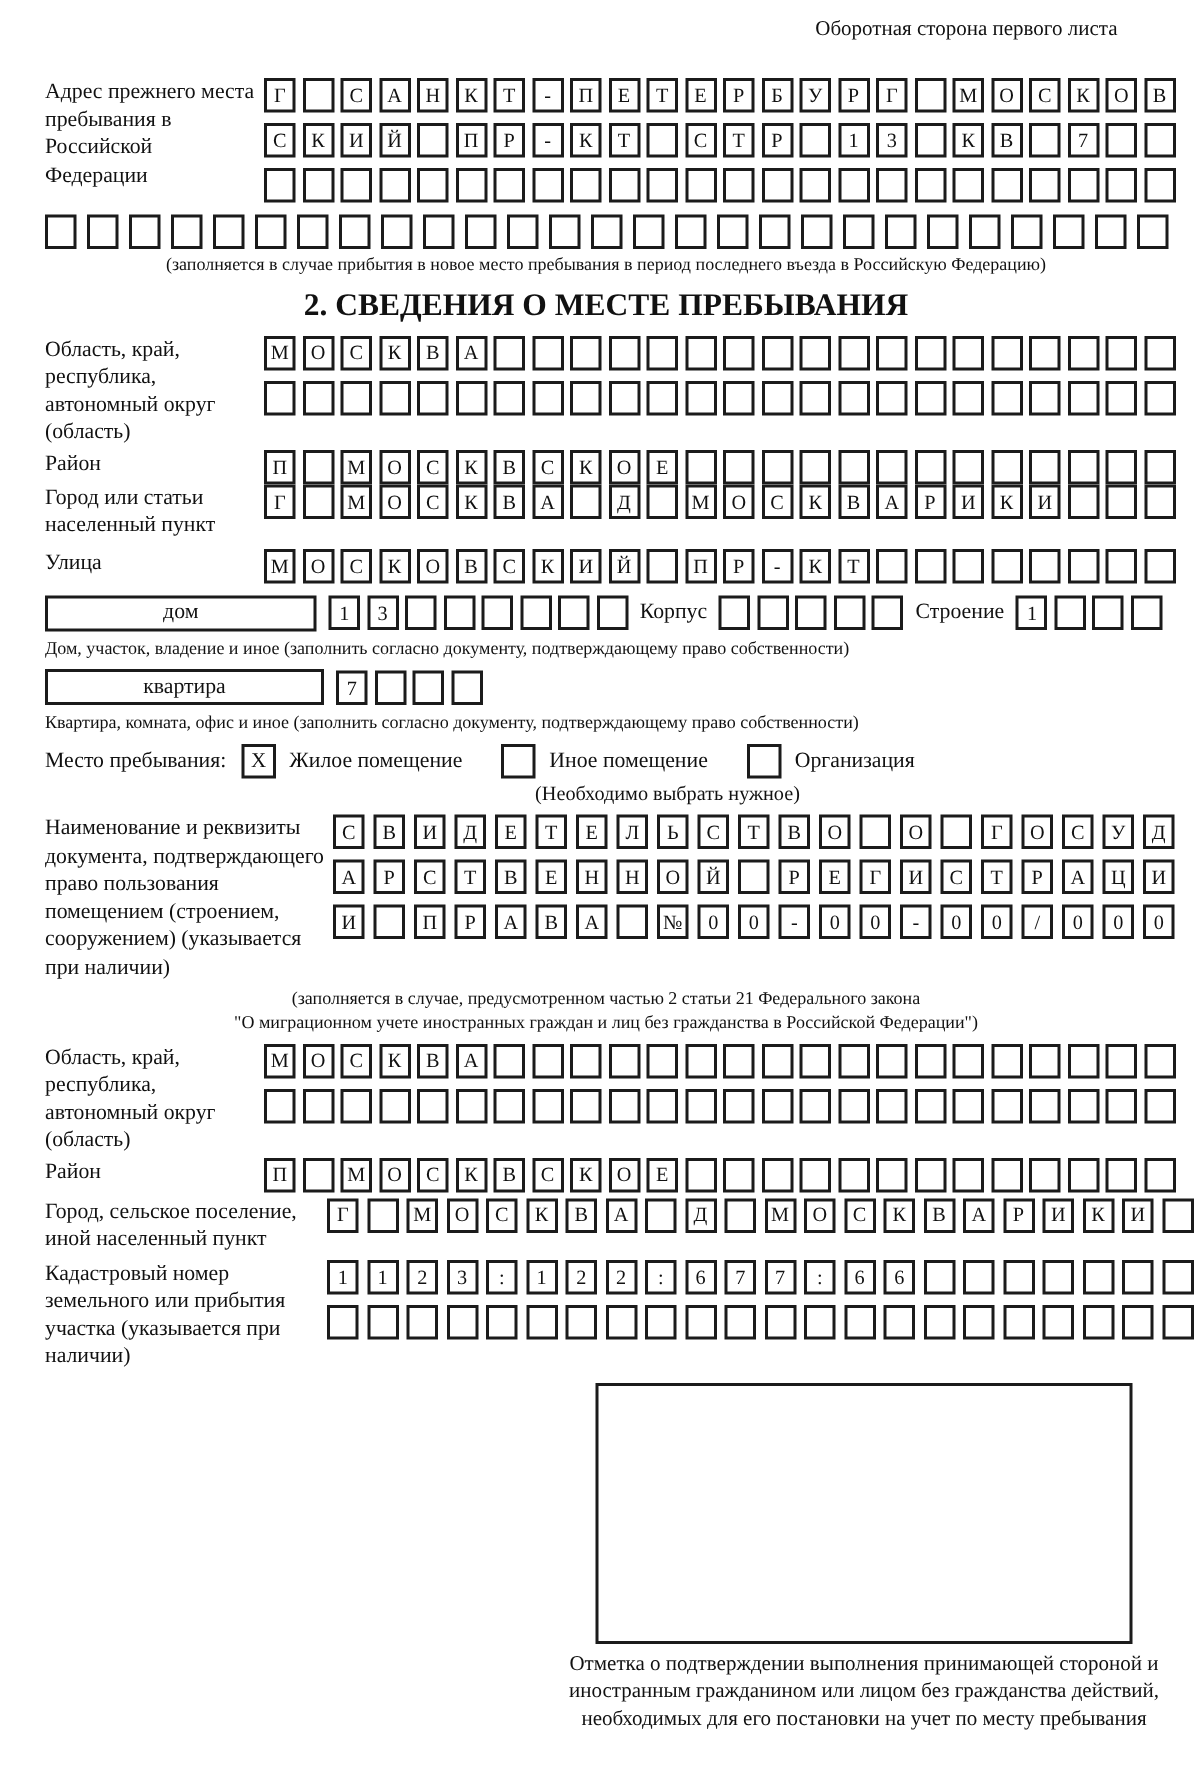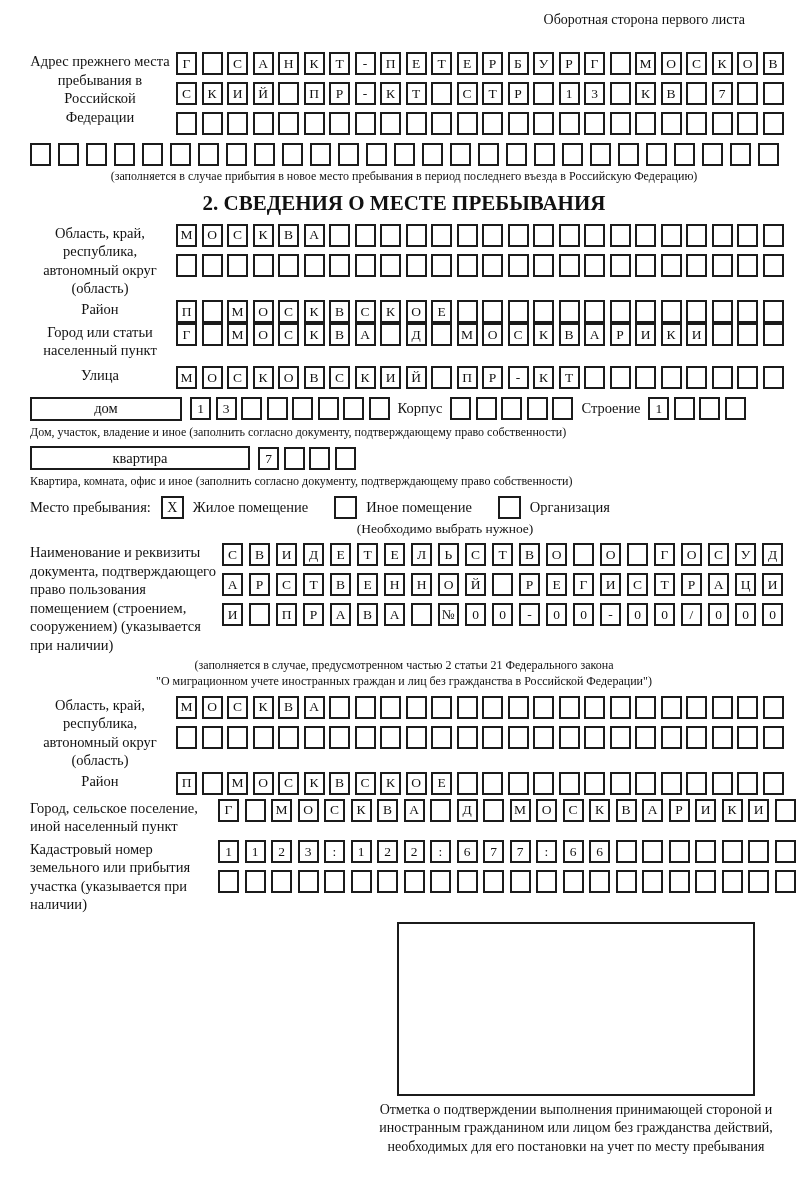--- a/index.html
+++ b/index.html
@@ -5,21 +5,21 @@
   html,body{margin:0;padding:0;background:#ffffff;}
   body{
     width:800px;height:1180px;overflow:hidden;color:#111;
     font-family:"Liberation Serif","DejaVu Serif",serif;
     font-size:14.5px;
   }
   .page{padding:0 10px 0 30px;position:relative;}
   .corner{margin-top:12px;padding-right:45px;text-align:right;font-size:14px;}
 
   .field{display:flex;align-items:flex-start;}
-  .label{flex:0 0 140px;padding-right:6px;line-height:1.28;text-align:center;}
+  .label{flex:0 0 140px;padding-right:6px;line-height:1.28;}
   .label-wide{flex:0 0 186px;padding-right:6px;line-height:1.28;}
   .label-md{flex:0 0 182px;padding-right:6px;line-height:1.28;}
   .group{display:flex;flex-direction:column;gap:7px;}
 
   .cellrow{display:flex;gap:4.5px;flex-wrap:nowrap;}
   .cellrow.wide{gap:7px;}
   .cellrow.doc{gap:6px;}
   .cellrow.g55{gap:5.5px;}
   .cell{
     box-sizing:border-box;flex:0 0 21px;width:21px;height:23px;
@@ -29,22 +29,22 @@
 
   .note{font-size:12px;line-height:1.3;}
   .center{text-align:center;padding-right:12px;}
   .h2{font-weight:bold;font-size:21px;text-align:center;padding-right:12px;}
 
   .inline-row{display:flex;align-items:center;gap:8px;}
   .wide-box{
     box-sizing:border-box;height:24px;border:2px solid #1b1b1b;
     display:flex;align-items:center;justify-content:center;font-size:14.5px;background:#fff;
   }
-  .box-dom{width:152px;}
-  .box-kv{width:220px;}
+  .box-dom{width:181px;}
+  .box-kv{width:186px;}
   .inline-label{white-space:nowrap;}
 
   .stay-row{display:flex;align-items:center;margin-top:6px;}
   .checkbox{
     box-sizing:border-box;width:23px;height:23px;border:2px solid #1b1b1b;
     display:flex;align-items:center;justify-content:center;font-size:14px;background:#fff;
   }
   .stay-row .stay-label{margin-right:10px;}
   .stay-row .opt-label{margin-left:9px;margin-right:26px;}
   .stay-note{margin-top:2px;margin-left:195px;width:440px;text-align:center;font-size:13.5px;}

